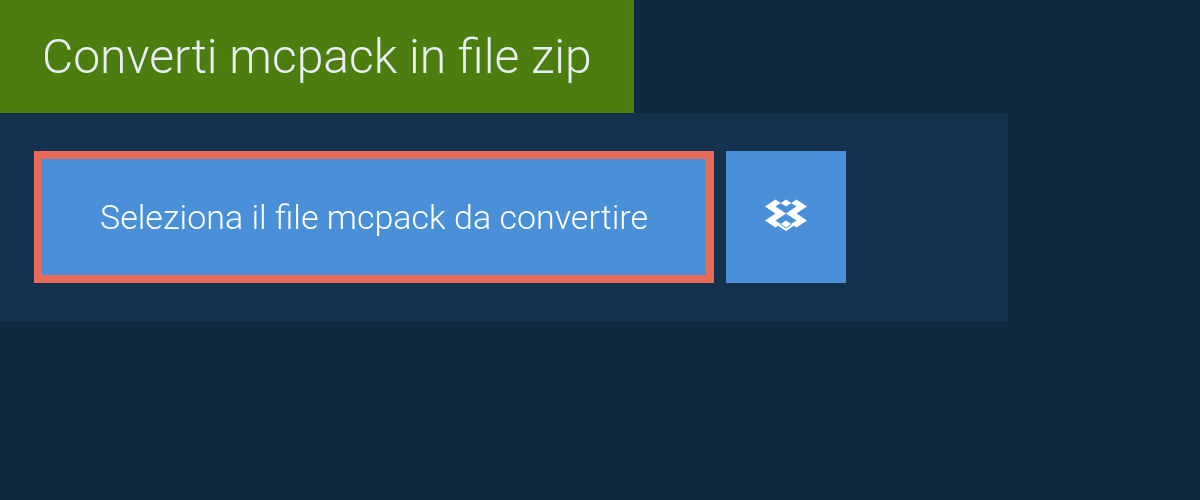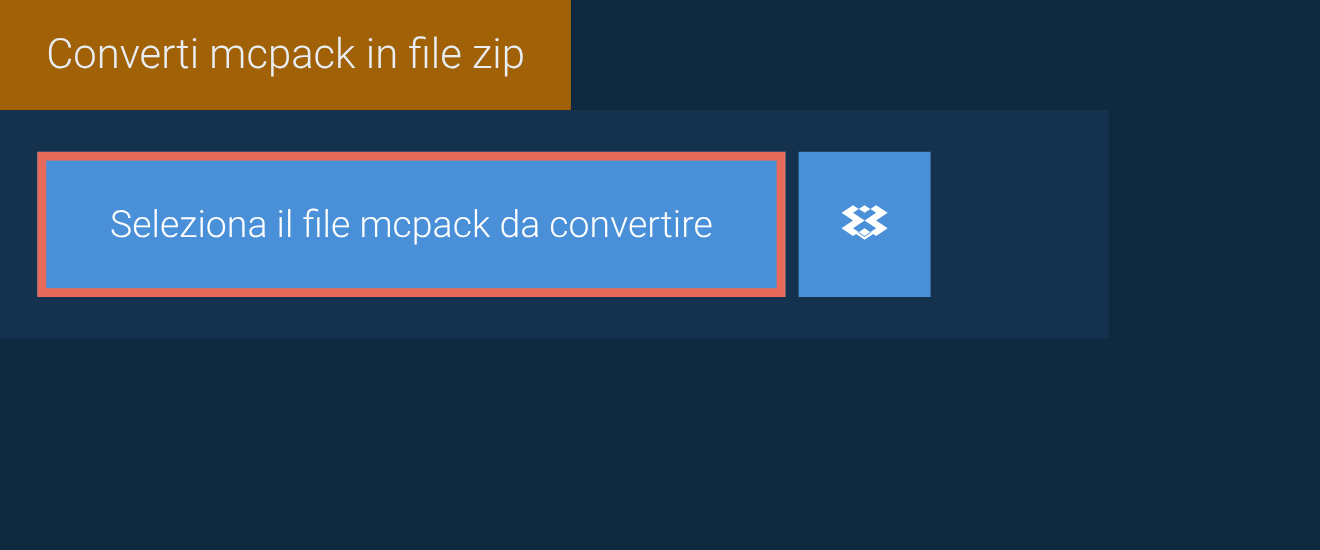--- a/index.html
+++ b/index.html
@@ -11,23 +11,23 @@
       width: 1200px;
       height: 500px;
       background-color: #0f2940;
       font-family: -apple-system, BlinkMacSystemFont, "Segoe UI", Roboto, sans-serif;
       overflow: hidden;
     }
     .tab-container {
       display: flex;
     }
     .tab {
-      background-color: #a16207;
+      background-color: #4d7c0f;
       color: #e8eef3;
-      font-size: 38px;
+      font-size: 48px;
       font-weight: 300;
       padding: 28px 42px;
       display: inline-block;
     }
     .panel {
       background-color: #14324e;
       padding: 38px 34px;
       width: 1008px;
     }
     .button-row {

